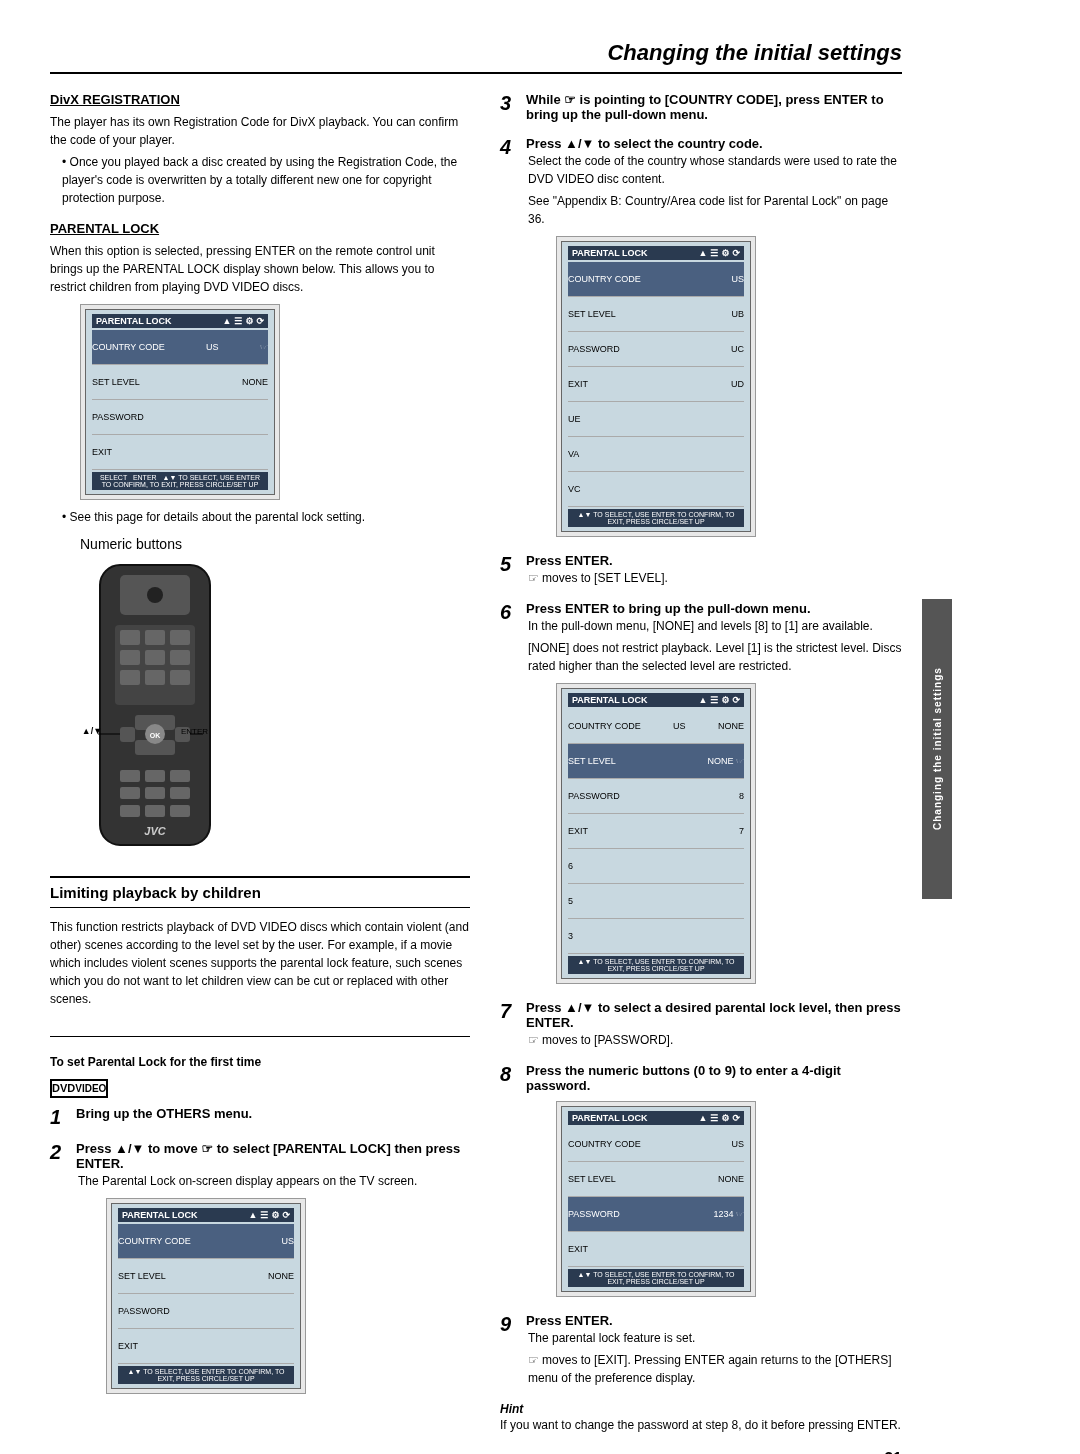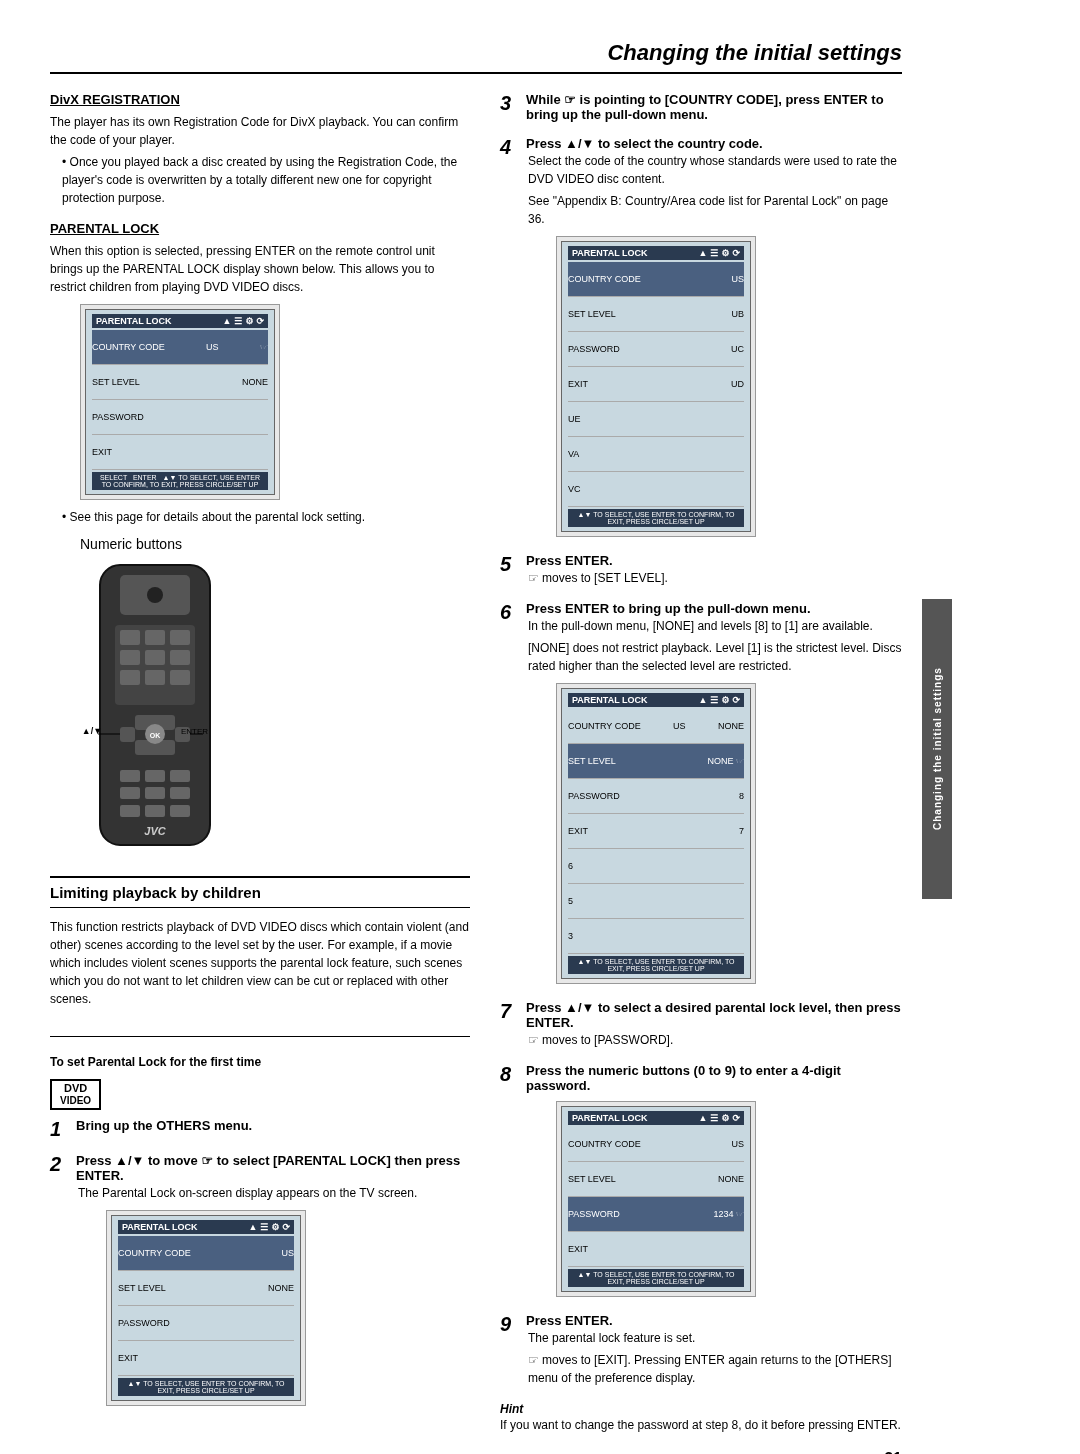--- a/index.html
+++ b/index.html
@@ -92,24 +92,23 @@
     .sub-section-heading {
       font-size: 12px;
       font-weight: bold;
       margin-bottom: 10px;
       margin-top: 18px;
     }
 
     
     .dvd-badge {
       display: inline-flex;
-      flex-direction: column;
       align-items: center;
       border: 2px solid #000;
-      padding: 1px 8px;
+      padding: 1px 0;
       font-size: 10px;
       font-weight: bold;
       margin-bottom: 8px;
       line-height: 1.2;
     }
     .dvd-badge span:first-child {
       font-size: 11px;
     }
 
     

